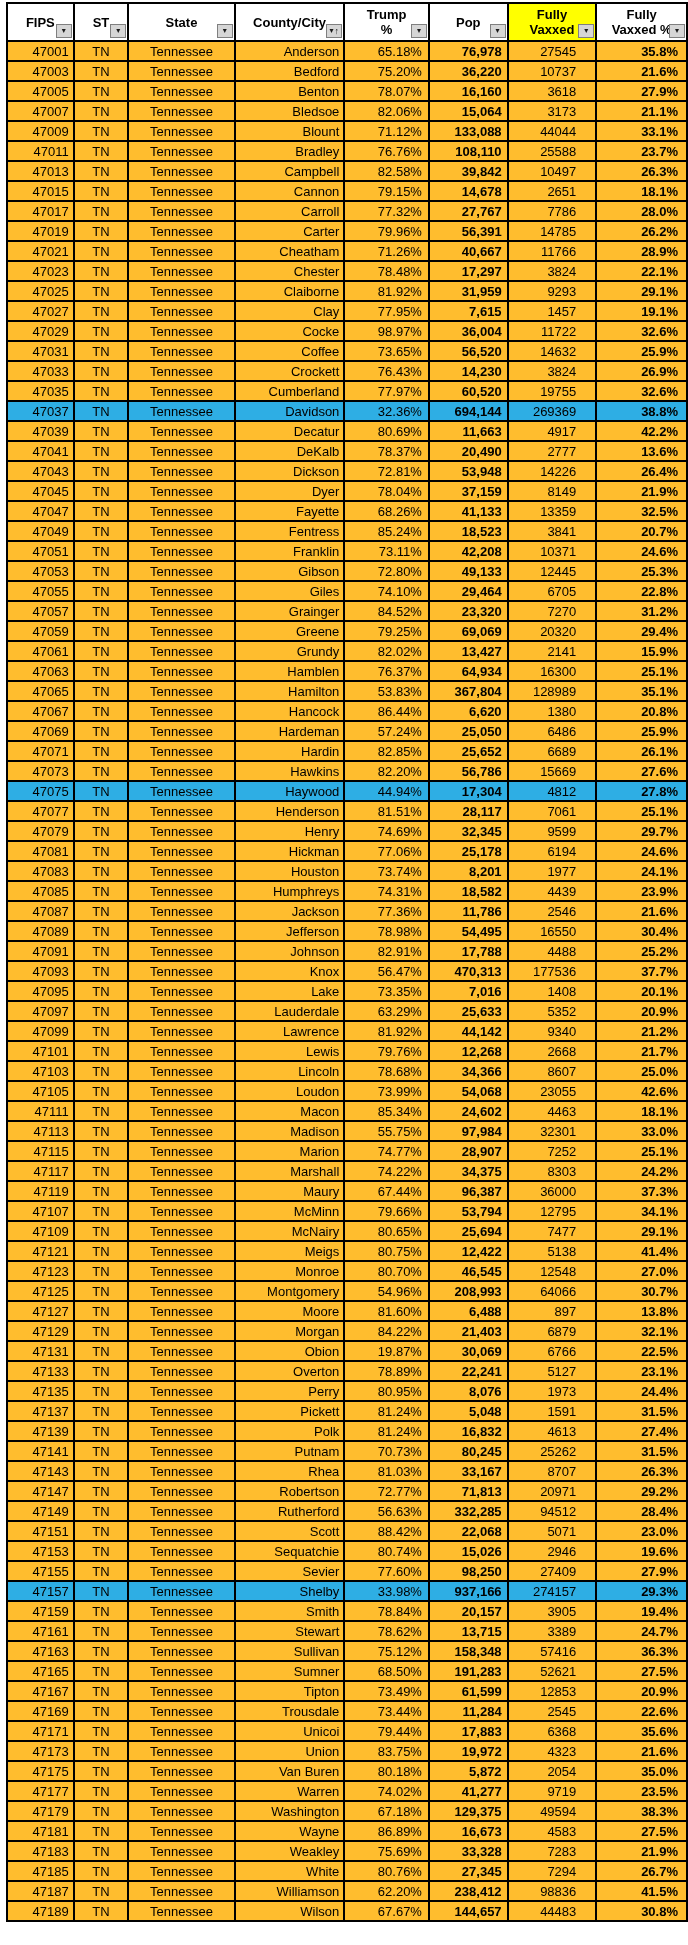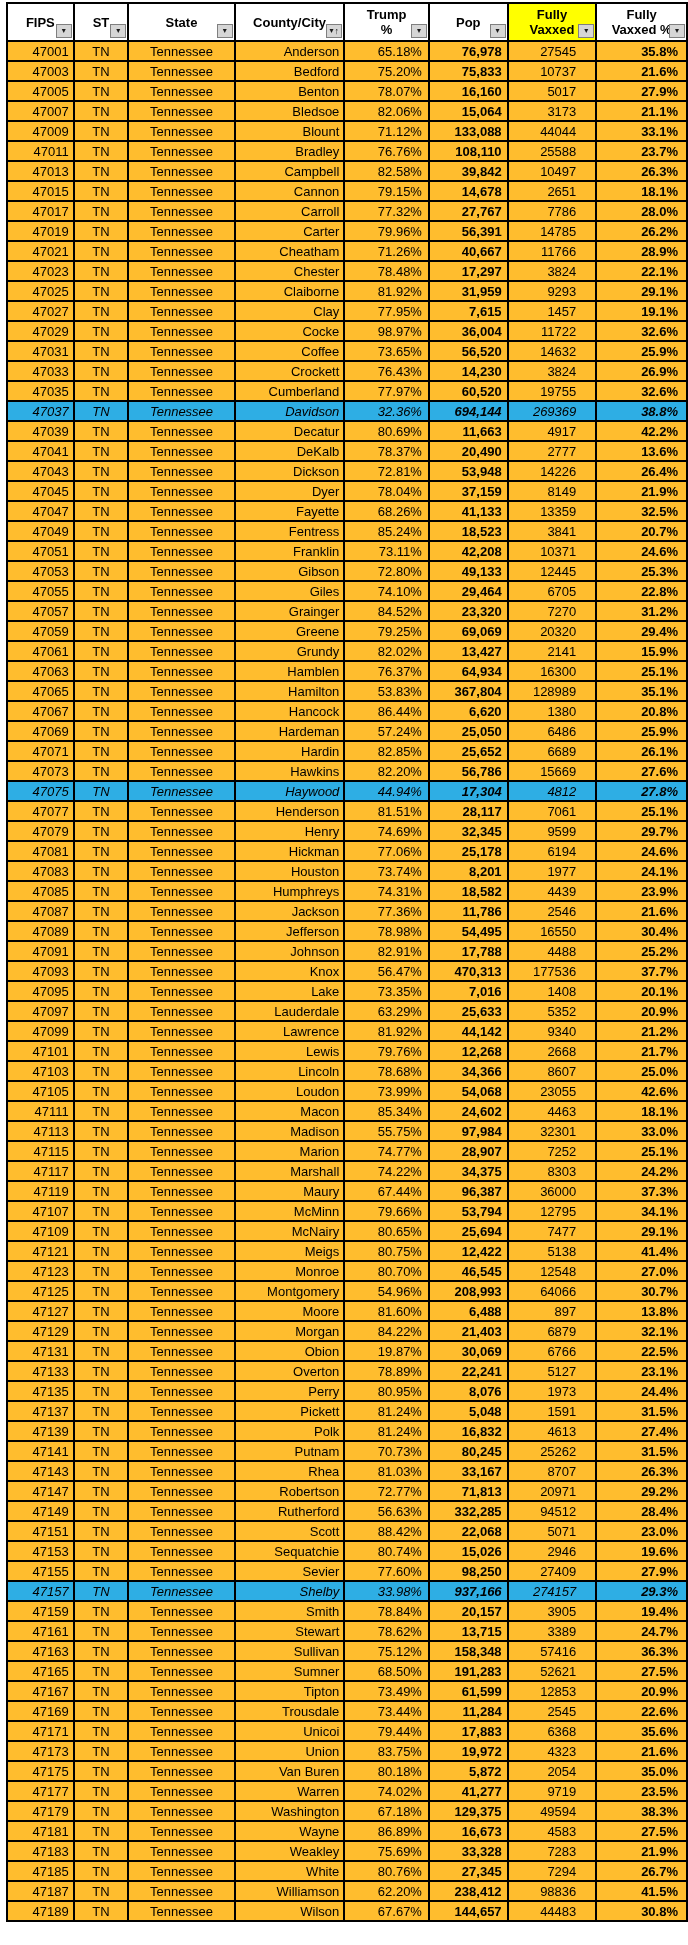--- a/index.html
+++ b/index.html
@@ -9,21 +9,21 @@
     position:relative;
   }
   .sheet{position:absolute;left:6px;top:2px;}
   table{border-collapse:collapse;table-layout:fixed;}
   th,td{border:2px solid #000;overflow:hidden;white-space:nowrap;box-sizing:border-box;}
   thead th{
     background:#ffffff;font-weight:bold;font-size:13px;line-height:15px;
     text-align:center;vertical-align:middle;position:relative;height:38px;padding:0 2px;
   }
   tbody td{height:20px;font-size:13px;padding:0 3px;background:var(--row-bg);}
-  tbody tr.highlight td{background:var(--highlight-bg);font-style:italic;}
+  tbody tr.highlight td{background:var(--highlight-bg);}
   
   col.w0{width:67px}col.w1{width:55px}col.w2{width:107px}col.w3{width:110px}
   col.w4{width:85px}col.w5{width:79px}col.w6{width:89px}col.w7{width:91px}
   
   td.c0{text-align:right;padding-right:4px;}
   td.c1{text-align:center;}
   td.c2{text-align:center;}
   td.c3{text-align:right;padding-right:4px;}
   td.c4{text-align:right;padding-right:6px;}
   td.c5{text-align:right;padding-right:5px;font-weight:bold;}
@@ -137,32 +137,32 @@
           <td class="c5">76,978</td>
           <td class="c6">27545</td>
           <td class="c7">35.8%</td>
         </tr>
         <tr>
           <td class="c0">47003</td>
           <td class="c1">TN</td>
           <td class="c2">Tennessee</td>
           <td class="c3">Bedford</td>
           <td class="c4">75.20%</td>
-          <td class="c5">75,833</td>
+          <td class="c5">36,220</td>
           <td class="c6">10737</td>
           <td class="c7">21.6%</td>
         </tr>
         <tr>
           <td class="c0">47005</td>
           <td class="c1">TN</td>
           <td class="c2">Tennessee</td>
           <td class="c3">Benton</td>
           <td class="c4">78.07%</td>
           <td class="c5">16,160</td>
-          <td class="c6">5017</td>
+          <td class="c6">3618</td>
           <td class="c7">27.9%</td>
         </tr>
         <tr>
           <td class="c0">47007</td>
           <td class="c1">TN</td>
           <td class="c2">Tennessee</td>
           <td class="c3">Bledsoe</td>
           <td class="c4">82.06%</td>
           <td class="c5">15,064</td>
           <td class="c6">3173</td>

